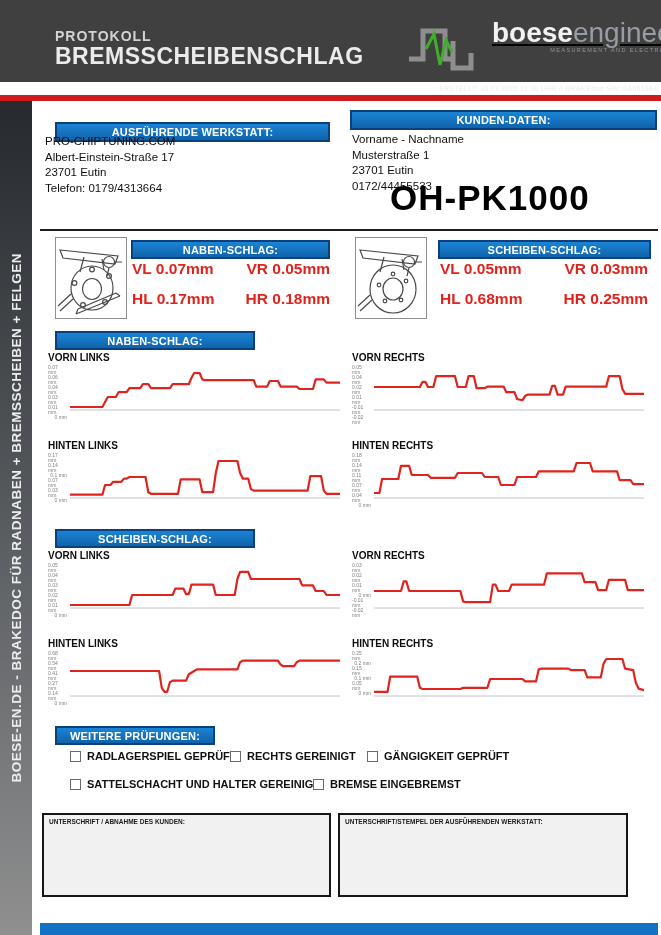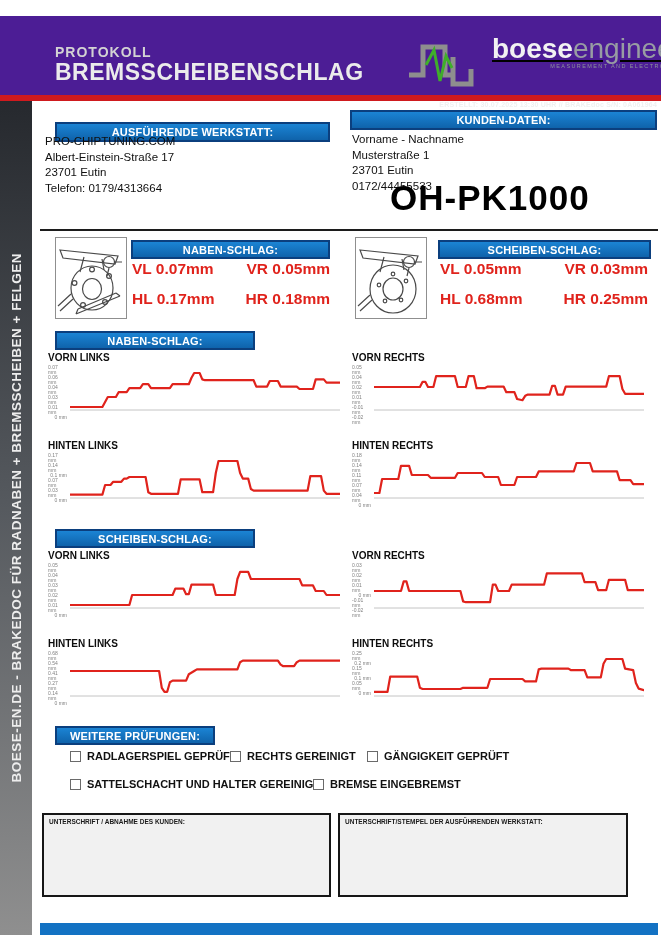--- a/index.html
+++ b/index.html
@@ -1,19 +1,19 @@
 <!DOCTYPE html>
 <html><head>
 <meta charset="utf-8">
 <style>
   html,body{margin:0;padding:0;}
   body{width:661px;height:935px;position:relative;background:#fff;font-family:"Liberation Sans",sans-serif;overflow:hidden;}
   .abs{position:absolute;}
   
-  .header{left:0;top:0;width:661px;height:82px;background:#4c1d95;margin-top:16px;}
+  .header{left:0;top:0;width:661px;height:82px;background:#404040;}
   .kicker{left:55px;top:28px;font-size:14px;font-weight:bold;color:#d3d3d3;letter-spacing:1px;}
   .title{left:55px;top:43px;font-size:23px;font-weight:bold;color:#ebebeb;letter-spacing:.5px;}
   .logo{left:405px;top:22px;display:flex;align-items:flex-start;gap:7px;}
   .brand-line{font-size:28px;line-height:22px;white-space:nowrap;text-decoration:underline;}
   .brand-bold{color:#f2f2f2;font-weight:bold;}
   .brand-light{color:#989da3;}
   .brand-sub{font-size:5.5px;color:#8d939a;letter-spacing:1.4px;text-align:right;margin-top:3px;}
   .created{right:4px;top:85px;font-size:7px;font-weight:bold;color:#f0f0f0;letter-spacing:.2px;}
   .redbar{left:0;top:95px;width:661px;height:6px;background:#cf1a1e;}
   

